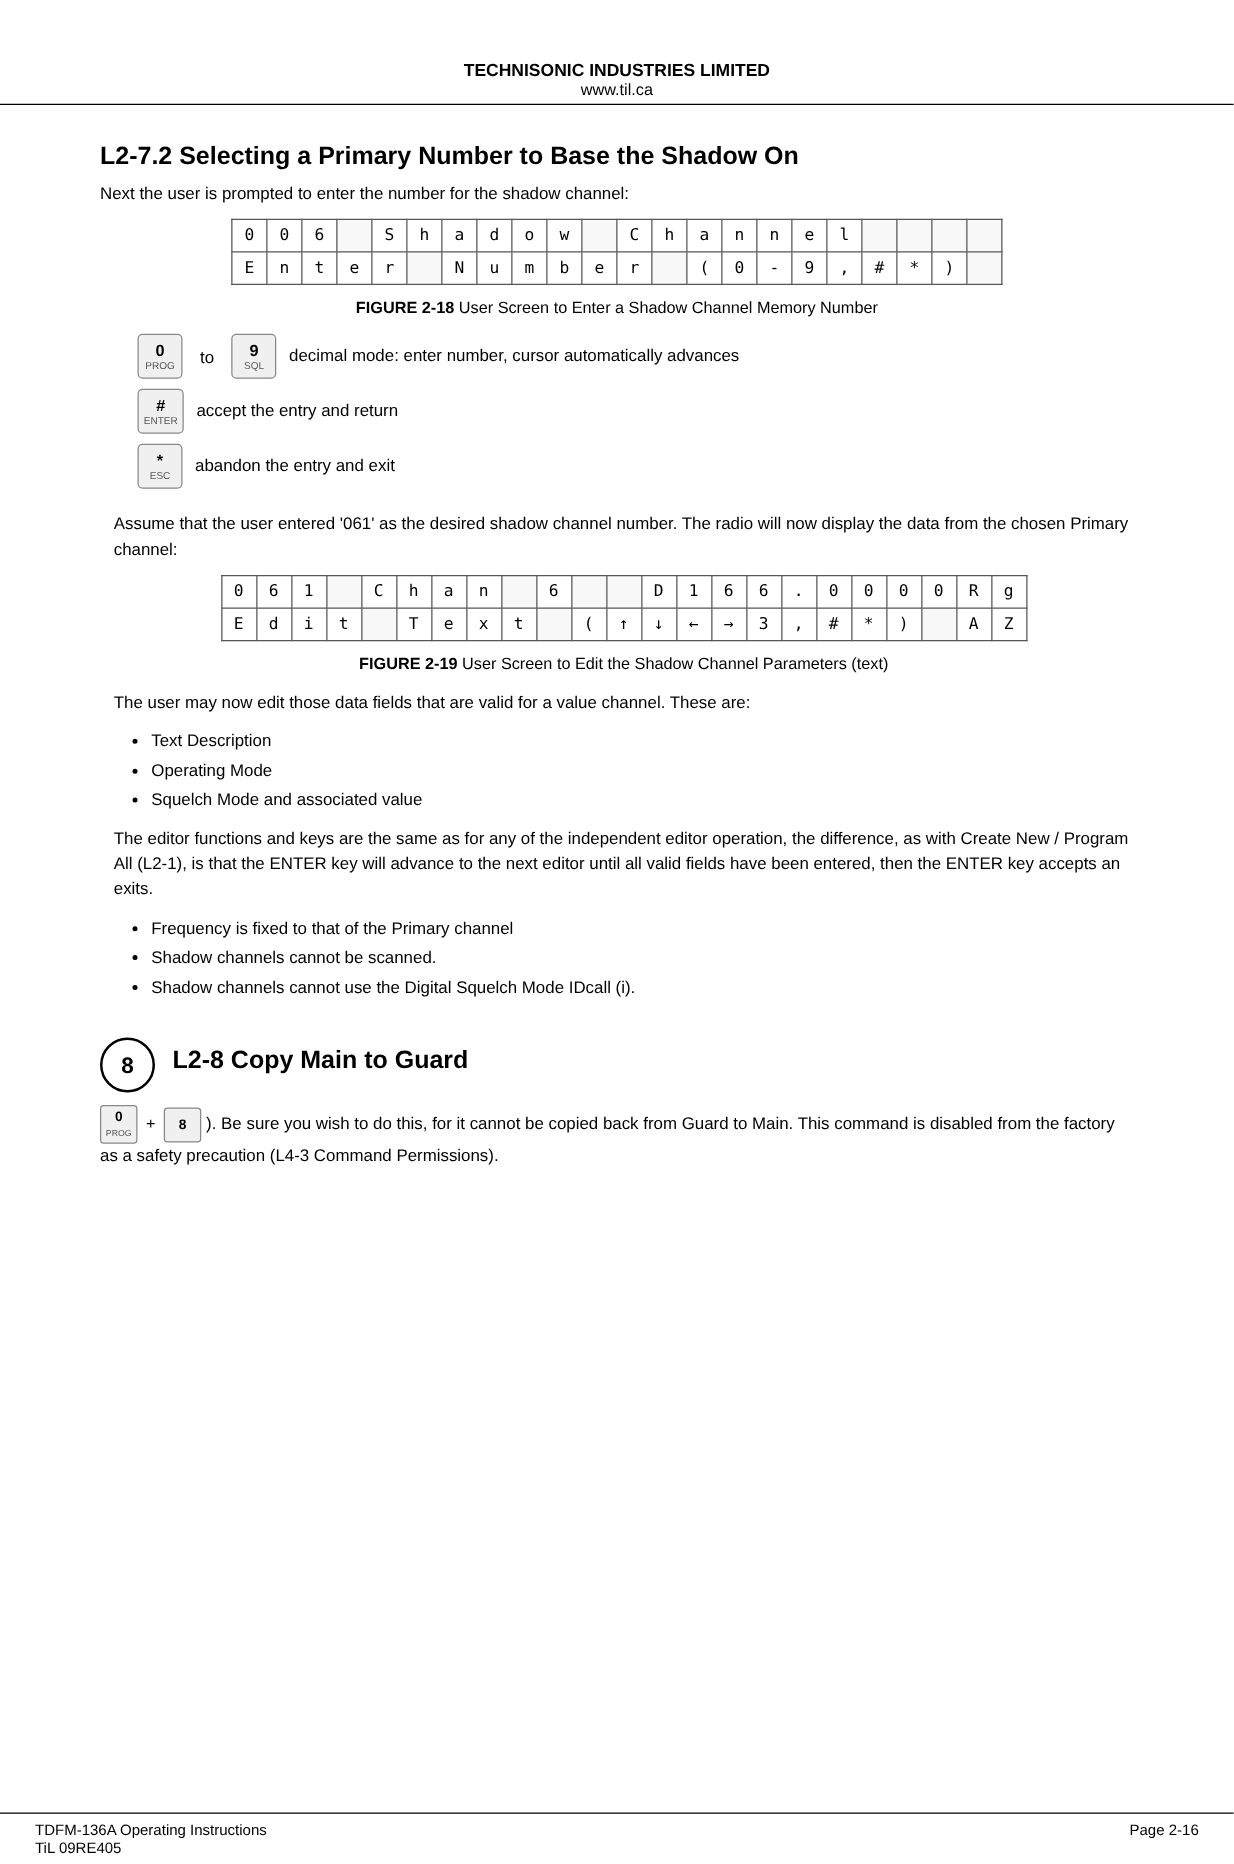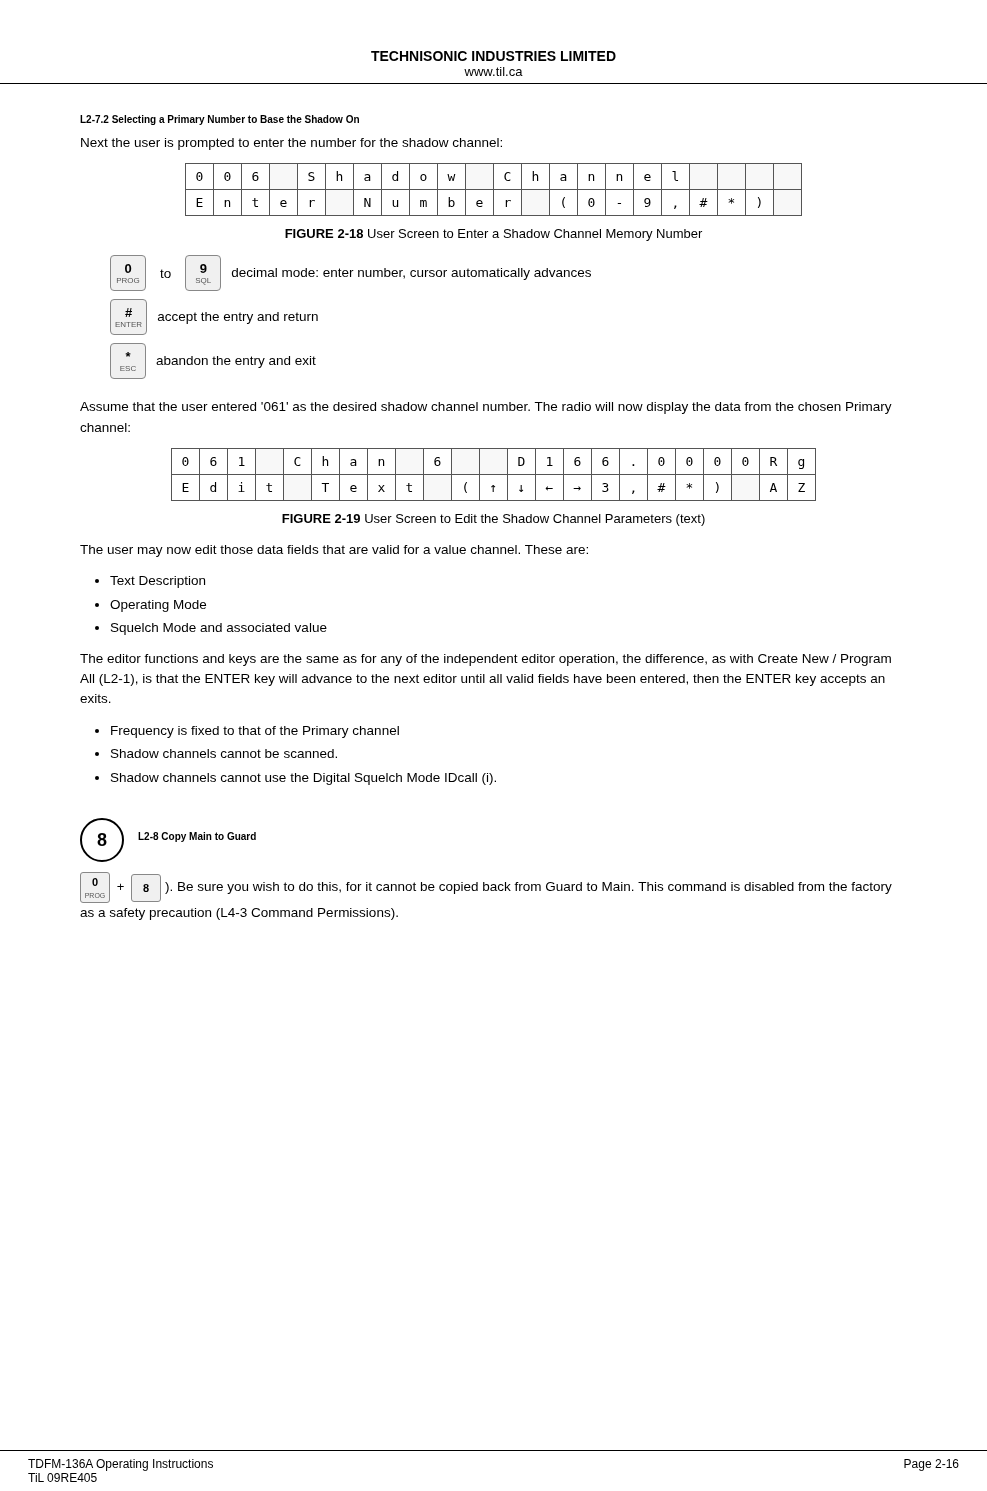--- a/index.html
+++ b/index.html
@@ -23,21 +23,21 @@
       font-size: 14px;
     }
     .page-header-url {
       font-size: 13px;
     }
     .content {
       padding: 30px 80px 60px 80px;
     }
     .section-heading {
       font-weight: bold;
-      font-size: 10px;
+      font-size: 20px;
       margin-bottom: 8px;
     }
     .body-text {
       font-size: 13.5px;
       line-height: 1.5;
       margin-bottom: 10px;
     }
     
     .lcd-table {
       border-collapse: collapse;
@@ -269,21 +269,21 @@
 
     <div class="key-row" style="margin-left:30px;">
       <div class="key-btn">
         <span class="key-main">*</span>
         <span class="key-sub">ESC</span>
       </div>
       <span class="key-desc">abandon the entry and exit</span>
     </div>
   </div>
 
-  <div style="margin-top:18px;">
+  <div style="margin-top:18px;margin-left:11px;">
     <p class="body-text">Assume that the user entered '061' as the desired shadow channel number. The radio will now display the data from the chosen Primary channel:</p>
 
     <table class="lcd-table">
       <tbody>
           <tr>
         <td>0</td>
             <td>6</td>
             <td>1</td>
         <td class="empty"></td>
         <td>C</td>

